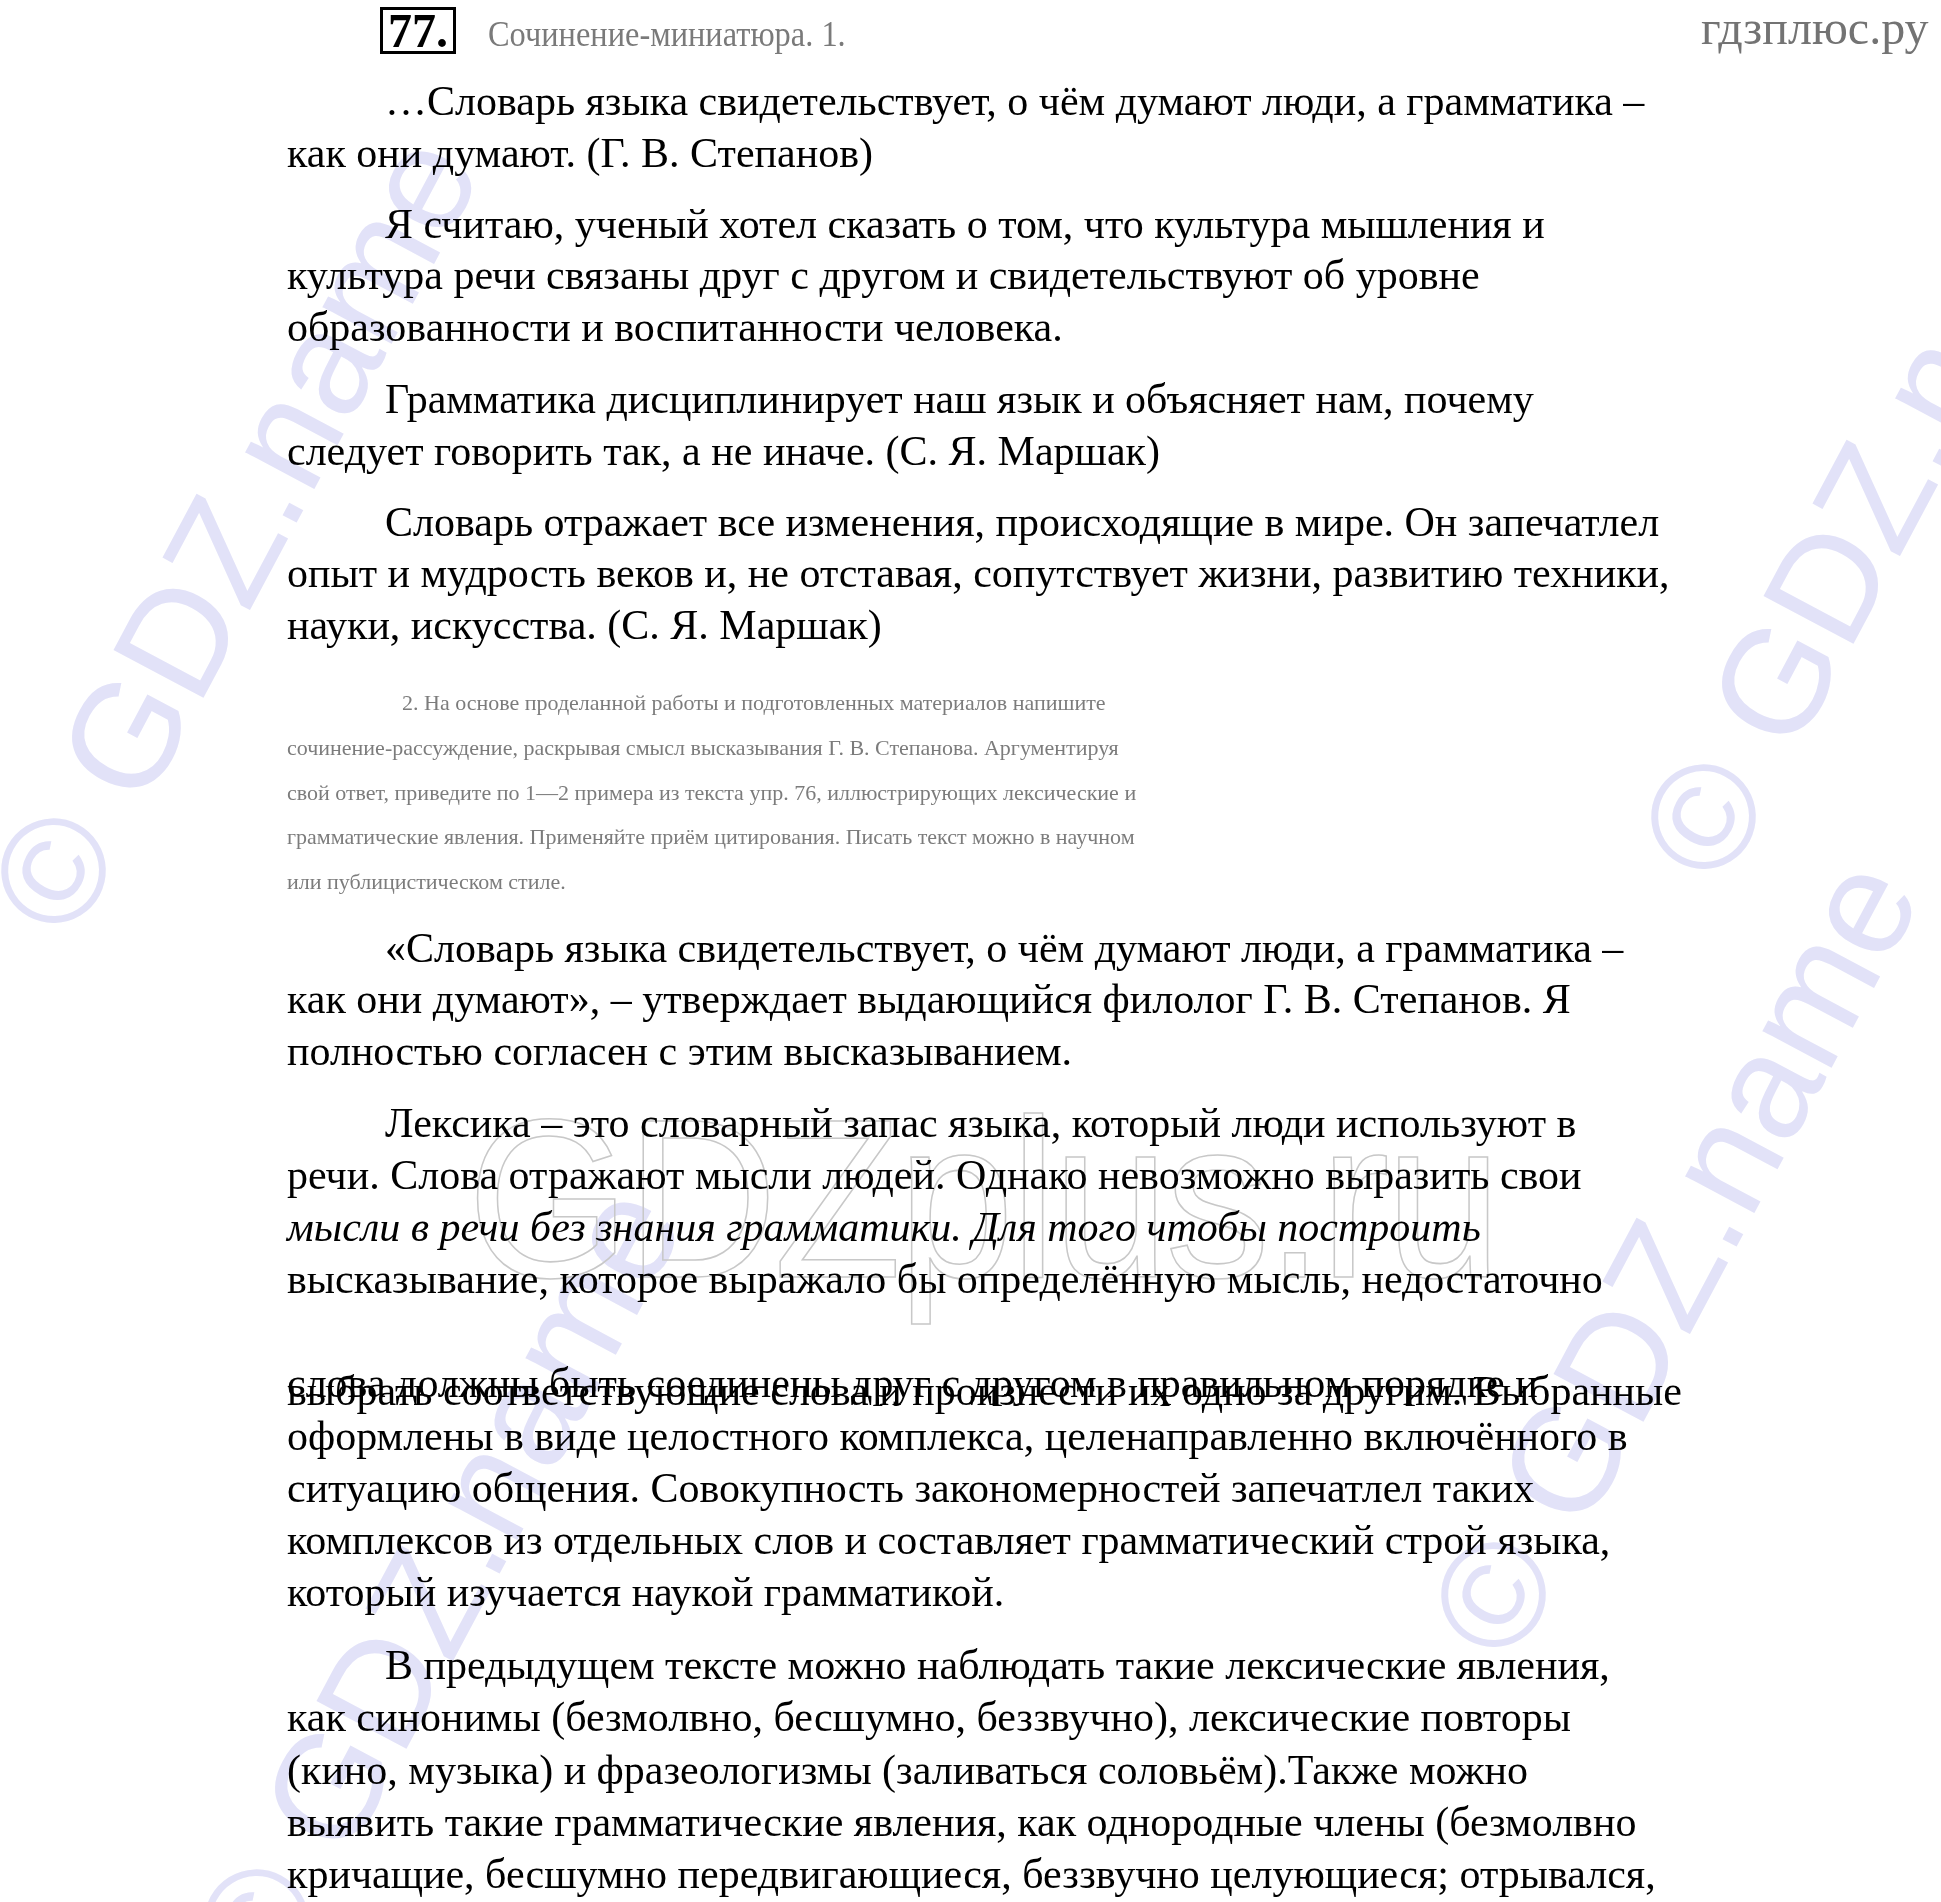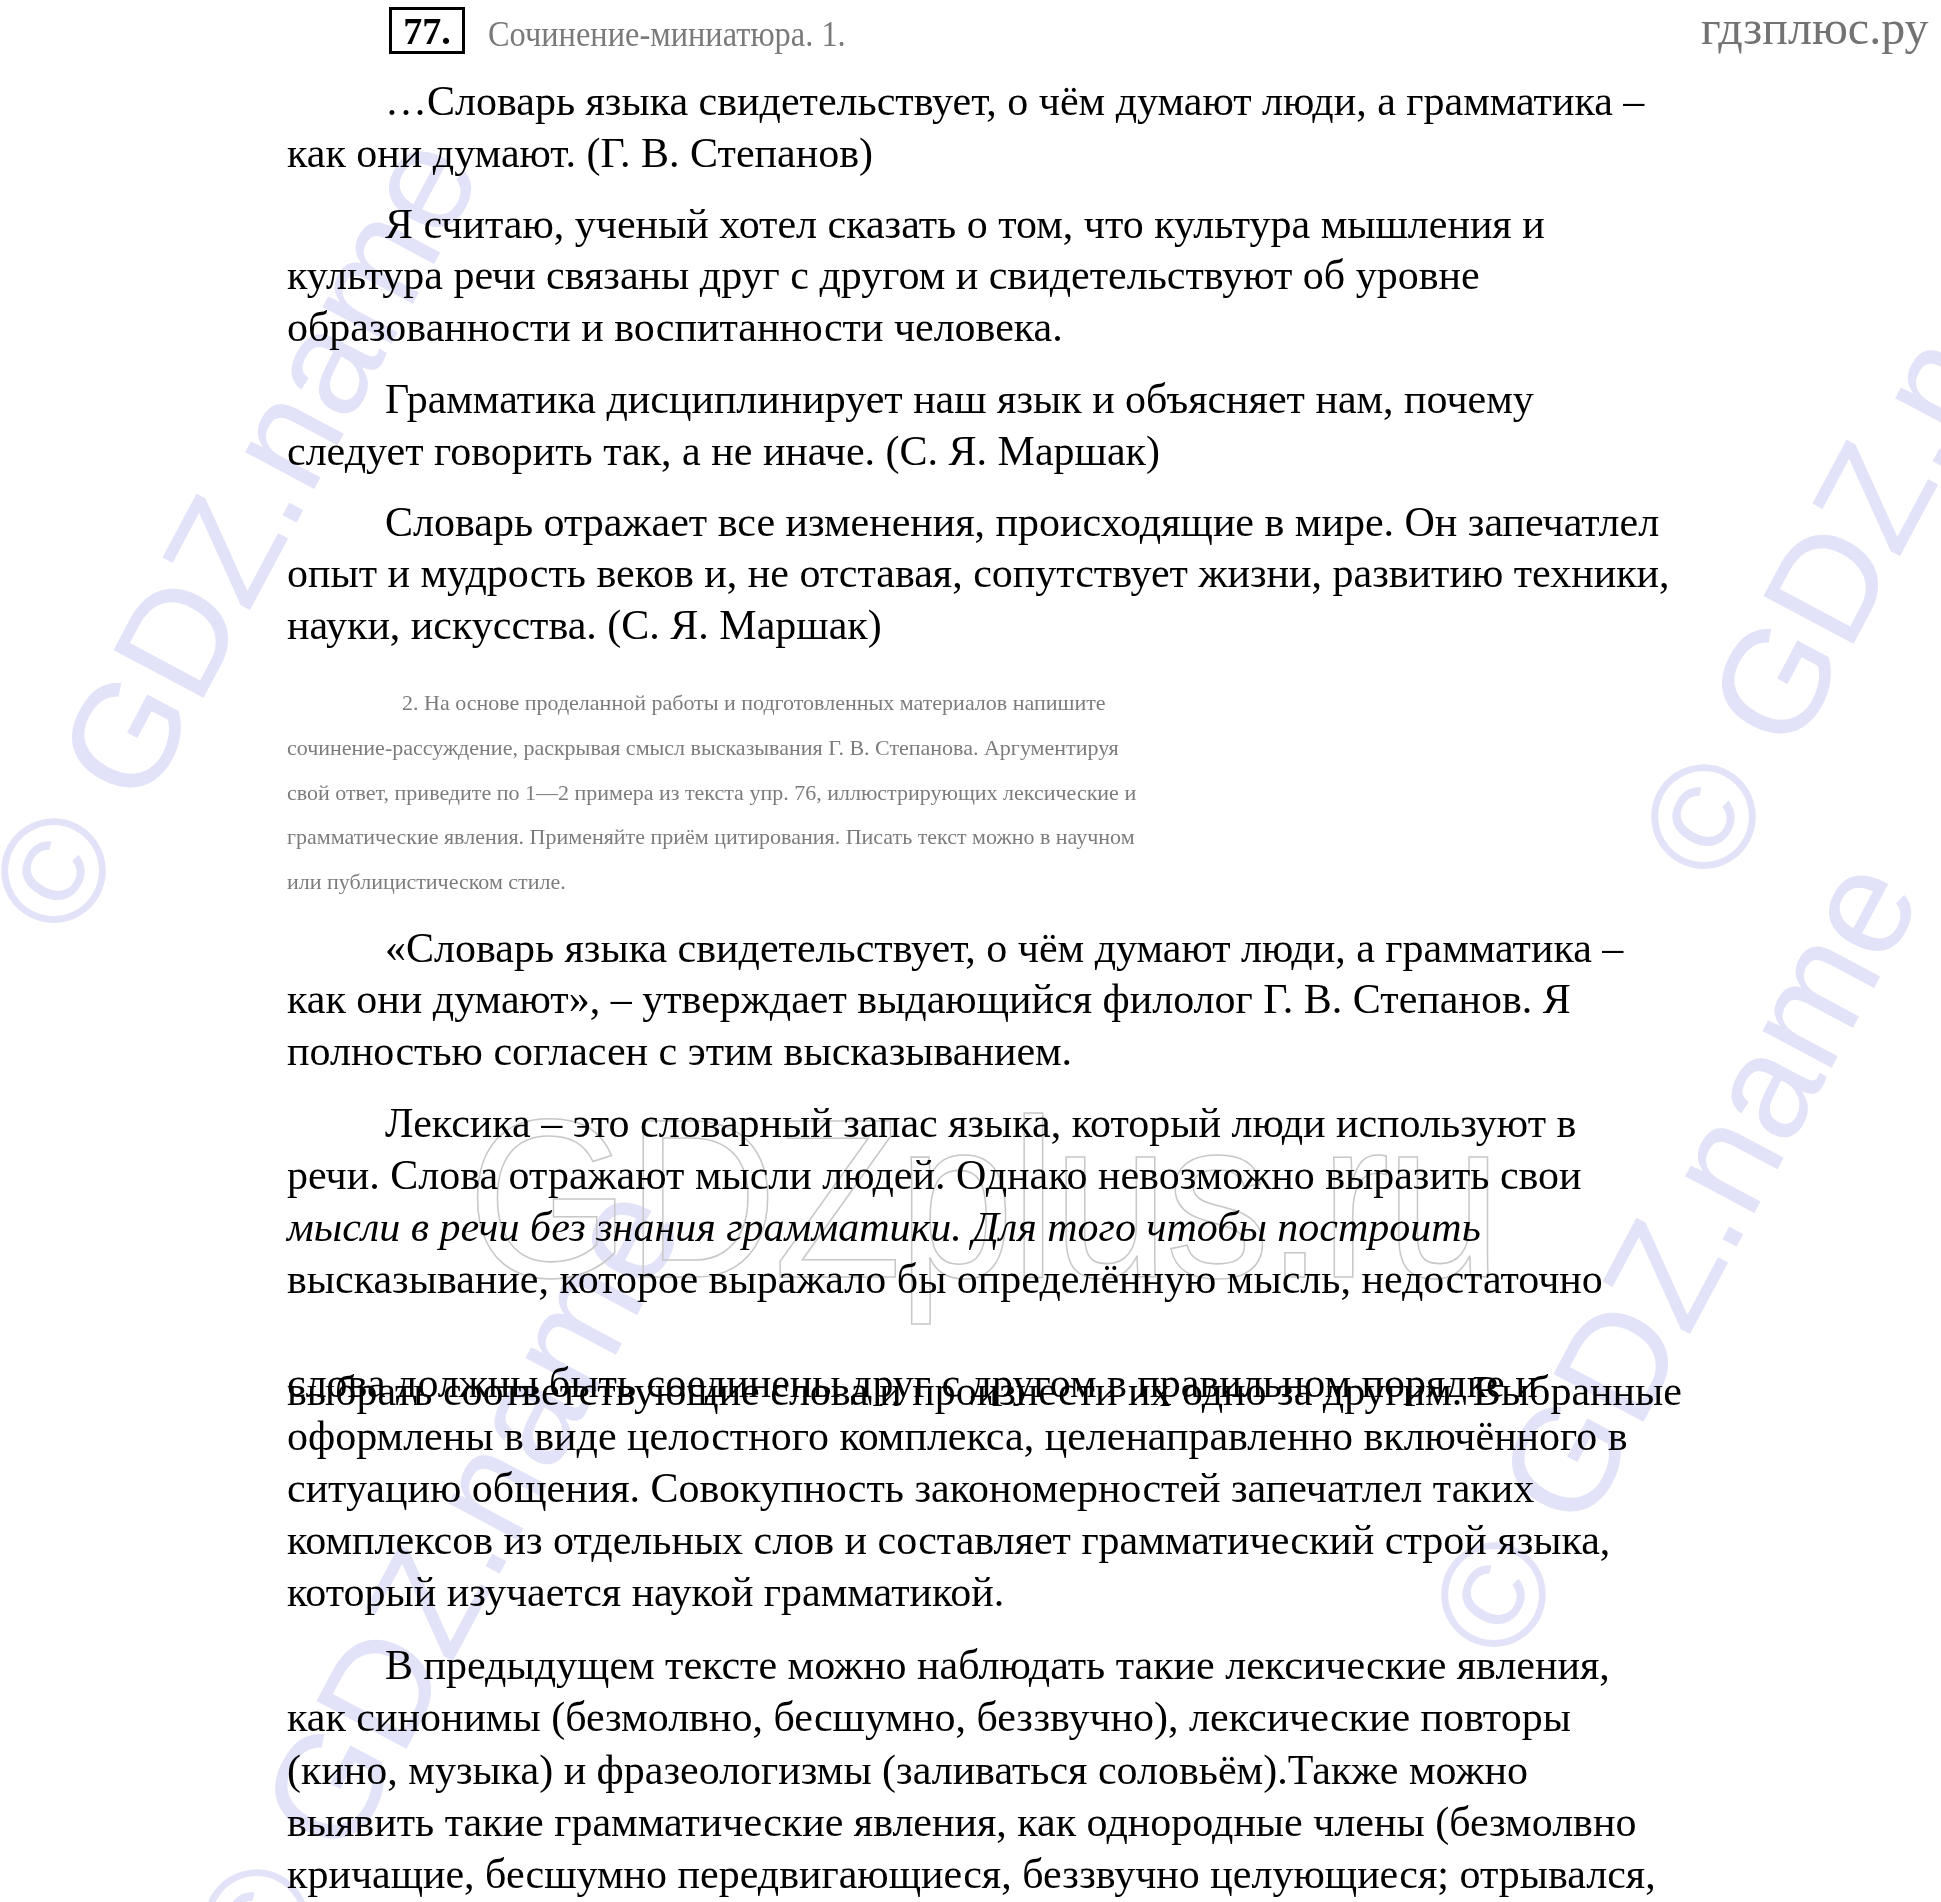--- a/index.html
+++ b/index.html
@@ -4,22 +4,22 @@
 <style>
   html, body { margin:0; padding:0; background:#ffffff; }
   body { width:1941px; height:1902px; position:relative; overflow:hidden;
          font-family:"Liberation Serif", serif; color:#000; }
   .wm-layer { position:absolute; inset:0; pointer-events:none; }
   .wm { position:absolute; color:#e2e2f8; font-family:"Liberation Sans", sans-serif;
         font-size:148px; white-space:nowrap; transform-origin:0 0; transform:rotate(-62deg); }
   .wm-outline { position:absolute; left:467px; top:1086px; font-family:"Liberation Sans", sans-serif;
         font-size:226px; line-height:1; color:transparent; -webkit-text-stroke:1.6px #c8c8c8;
         white-space:nowrap; letter-spacing:-4.7px; transform:scaleX(0.93); transform-origin:0 0; }
-  .header-num { position:absolute; left:389px; top:7px; width:76px; height:47px;
-        border:3.9px solid #000; box-sizing:border-box; font-weight:bold; font-size:38px;
+  .header-num { position:absolute; left:380px; top:7px; width:76px; height:47px;
+        border:3.9px solid #000; box-sizing:border-box; font-weight:bold; font-size:48px;
         line-height:42px; text-align:center; }
   .header-title { position:absolute; left:488px; top:11px; font-size:36px; color:#7a7a7a;
         line-height:47px; white-space:nowrap; transform:scaleX(0.9); transform-origin:0 0; }
   .site { position:absolute; right:12.5px; top:1px; font-size:48px; line-height:54px; color:#737373; }
   .para { position:absolute; left:287px; width:1557px; }
   .line { position:absolute; left:0; white-space:nowrap; font-size:42px; line-height:47px; }
   .line.first { left:98px; }
   .gray .line { font-size:22px; color:#7c7c7c; line-height:39px; }
   .gray .line.first { left:115px; }
 </style>

